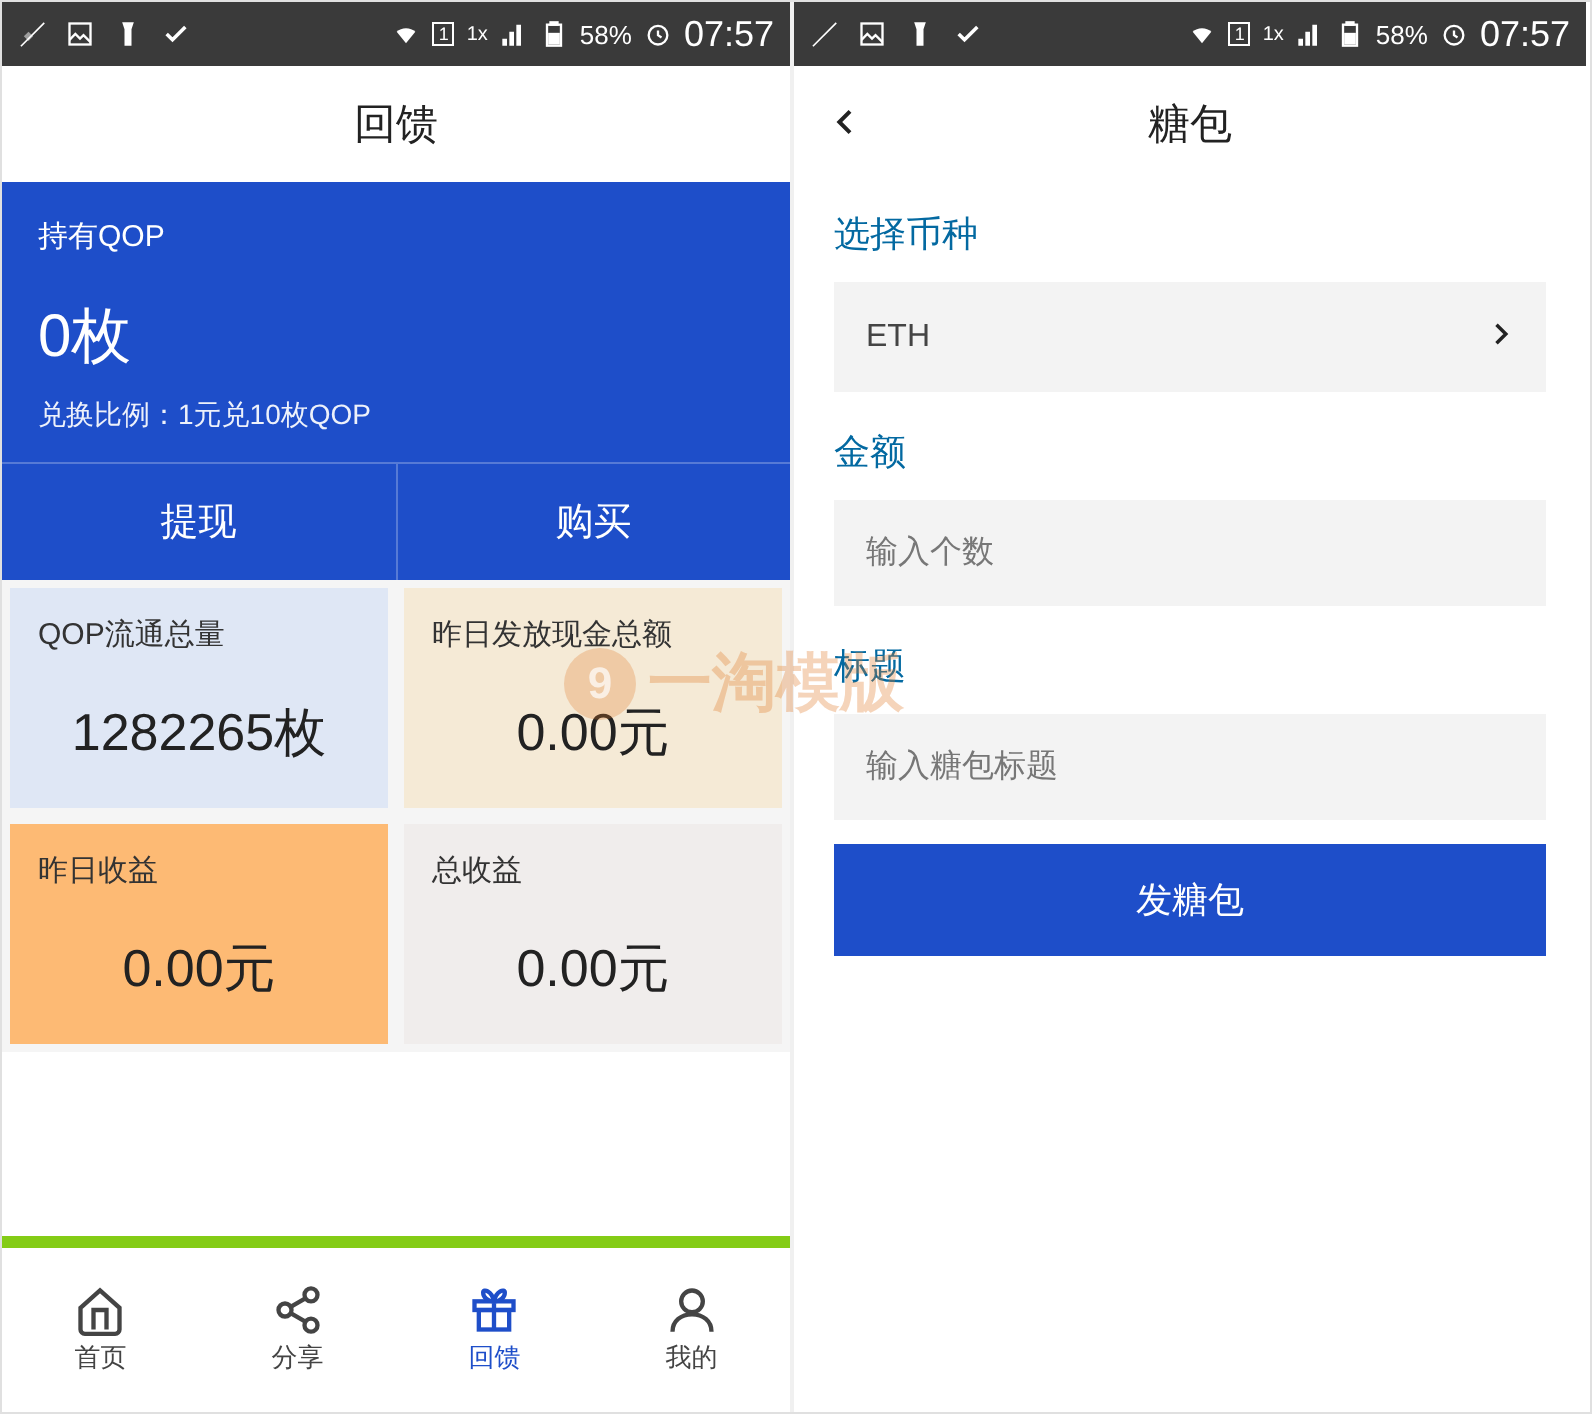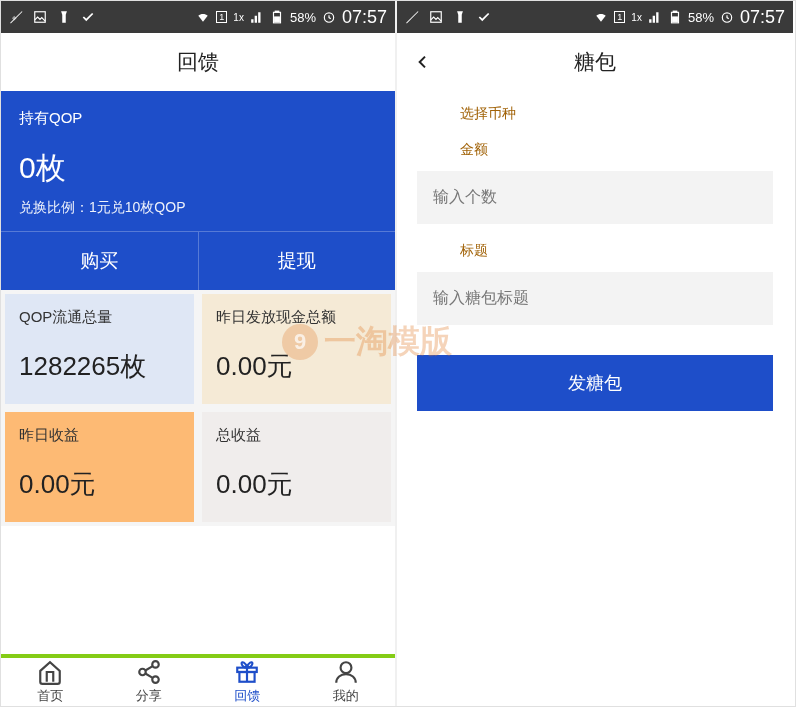--- a/index.html
+++ b/index.html
@@ -92,33 +92,33 @@
     padding: 4px;
     background: #f5f5f5;
   }
   .stat-card {
     padding: 14px 14px 20px 14px;
     min-height: 110px;
     display: flex;
     flex-direction: column;
   }
   .stat-card .lbl { font-size: 15px; color: #333; }
-  .stat-card .val { font-size: 26px; color: #222; margin-top: auto; text-align: left; }
+  .stat-card .val { font-size: 26px; color: #222; margin-top: auto; text-align: center; }
   .c-blue   { background: #dfe7f5; }
   .c-orange { background: #f5ead6; }
   .c-green  { background: #fdba74; }
   .c-gray   { background: #f0edec; }
 
   .left-spacer { flex: 1; background: #fff; }
 
   
   .bottom-nav {
-    height: 52px;
-    display: flex;
-    border-top: 4px solid #84cc16;
+    height: 88px;
+    display: flex;
+    border-top: 6px solid #84cc16;
     background: #fff;
   }
   .nav-item {
     flex: 1;
     display: flex;
     flex-direction: column;
     align-items: center;
     justify-content: center;
     gap: 2px;
     font-size: 13px;
@@ -129,38 +129,36 @@
 
   
   .form-scroll {
     flex: 1;
     padding: 8px 20px 0 20px;
     display: flex;
     flex-direction: column;
     gap: 12px;
   }
   .form-label {
-    font-size: 14px;
-    color: #a16207;
+    font-size: 18px;
+    color: #0369a1;
     margin-top: 6px;
-    margin-left: 43px;
   }
   .field-box {
     background: #f3f3f3;
     padding: 16px 16px;
     font-size: 16px;
     color: #444;
     display: flex;
     align-items: center;
     justify-content: space-between;
   }
   .field-box.placeholder { color: #777; }
   .chev { font-size: 20px; font-weight: bold; color: #222; }
   .submit-btn {
-    margin-top: 18px;
     background: #1e4ec9;
     color: #fff;
     text-align: center;
     padding: 16px 0;
     font-size: 18px;
   }
 
   
   .watermark {
     position: absolute;
@@ -247,22 +245,22 @@
       <span class="header-title">回馈</span>
     </div>
 
     <div class="balance-card">
       <div class="balance-label">持有QOP</div>
       <div class="balance-value">0枚</div>
       <div class="balance-rate">兑换比例：1元兑10枚QOP</div>
     </div>
 
     <div class="action-row">
+      <div class="action-btn">提现</div>
       <div class="action-btn">购买</div>
-      <div class="action-btn">提现</div>
     </div>
 
     <div class="stats-grid">
       <div class="stat-card c-blue">
         <div class="lbl">QOP流通总量</div>
         <div class="val">1282265枚</div>
       </div>
       <div class="stat-card c-orange">
         <div class="lbl">昨日发放现金总额</div>
         <div class="val">0.00元</div>
@@ -383,20 +381,28 @@
       <span class="header-back">
         <svg width="16" height="16" viewBox="0 0 24 24" fill="none" stroke="#222" stroke-width="3">
             <path d="M15 4l-8 8 8 8"></path>
           </svg>
       </span>
       <span class="header-title">糖包</span>
     </div>
 
     <div class="form-scroll">
       <div class="form-label">选择币种</div>
+      <div class="field-box">
+        <span>ETH</span>
+        <span class="chev">
+          <svg width="14" height="14" viewBox="0 0 24 24" fill="none" stroke="#222" stroke-width="3">
+              <path d="M9 4l8 8-8 8"></path>
+            </svg>
+        </span>
+      </div>
 
       <div class="form-label">金额</div>
 
       <div class="field-box placeholder">
         <span>输入个数</span>
       </div>
 
       <div class="form-label">标题</div>
       <div class="field-box placeholder">
         <span>输入糖包标题</span>

